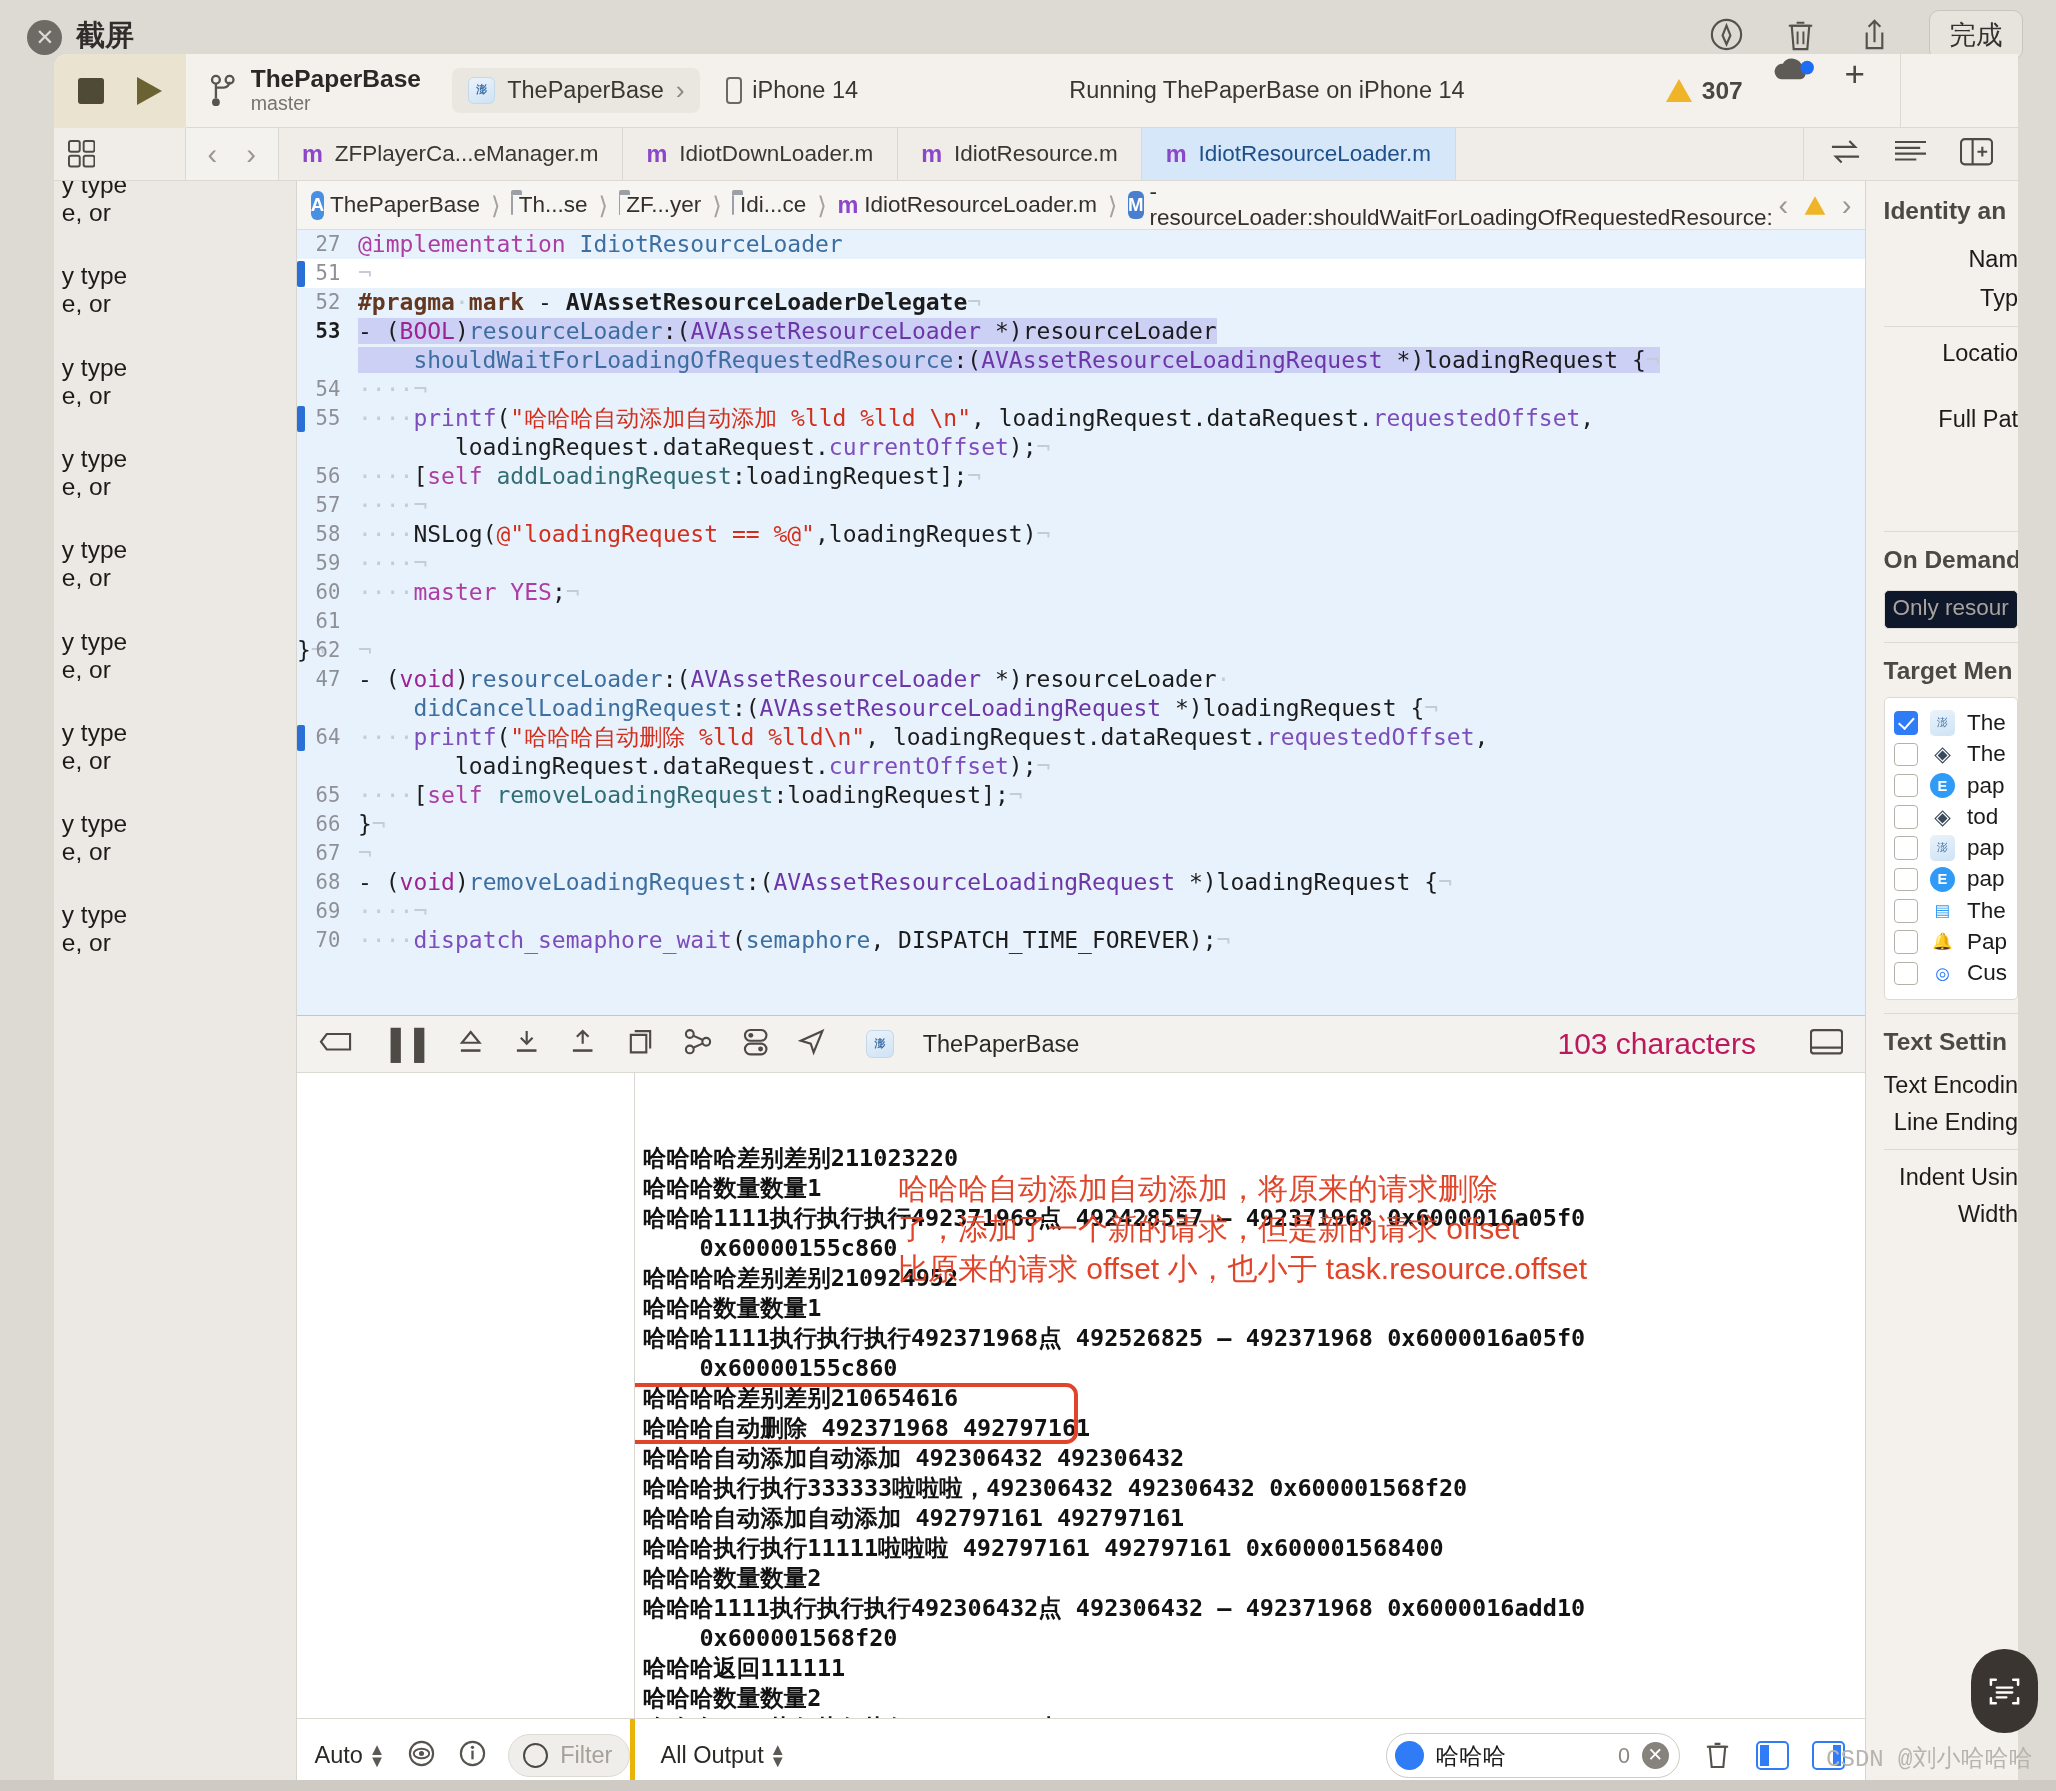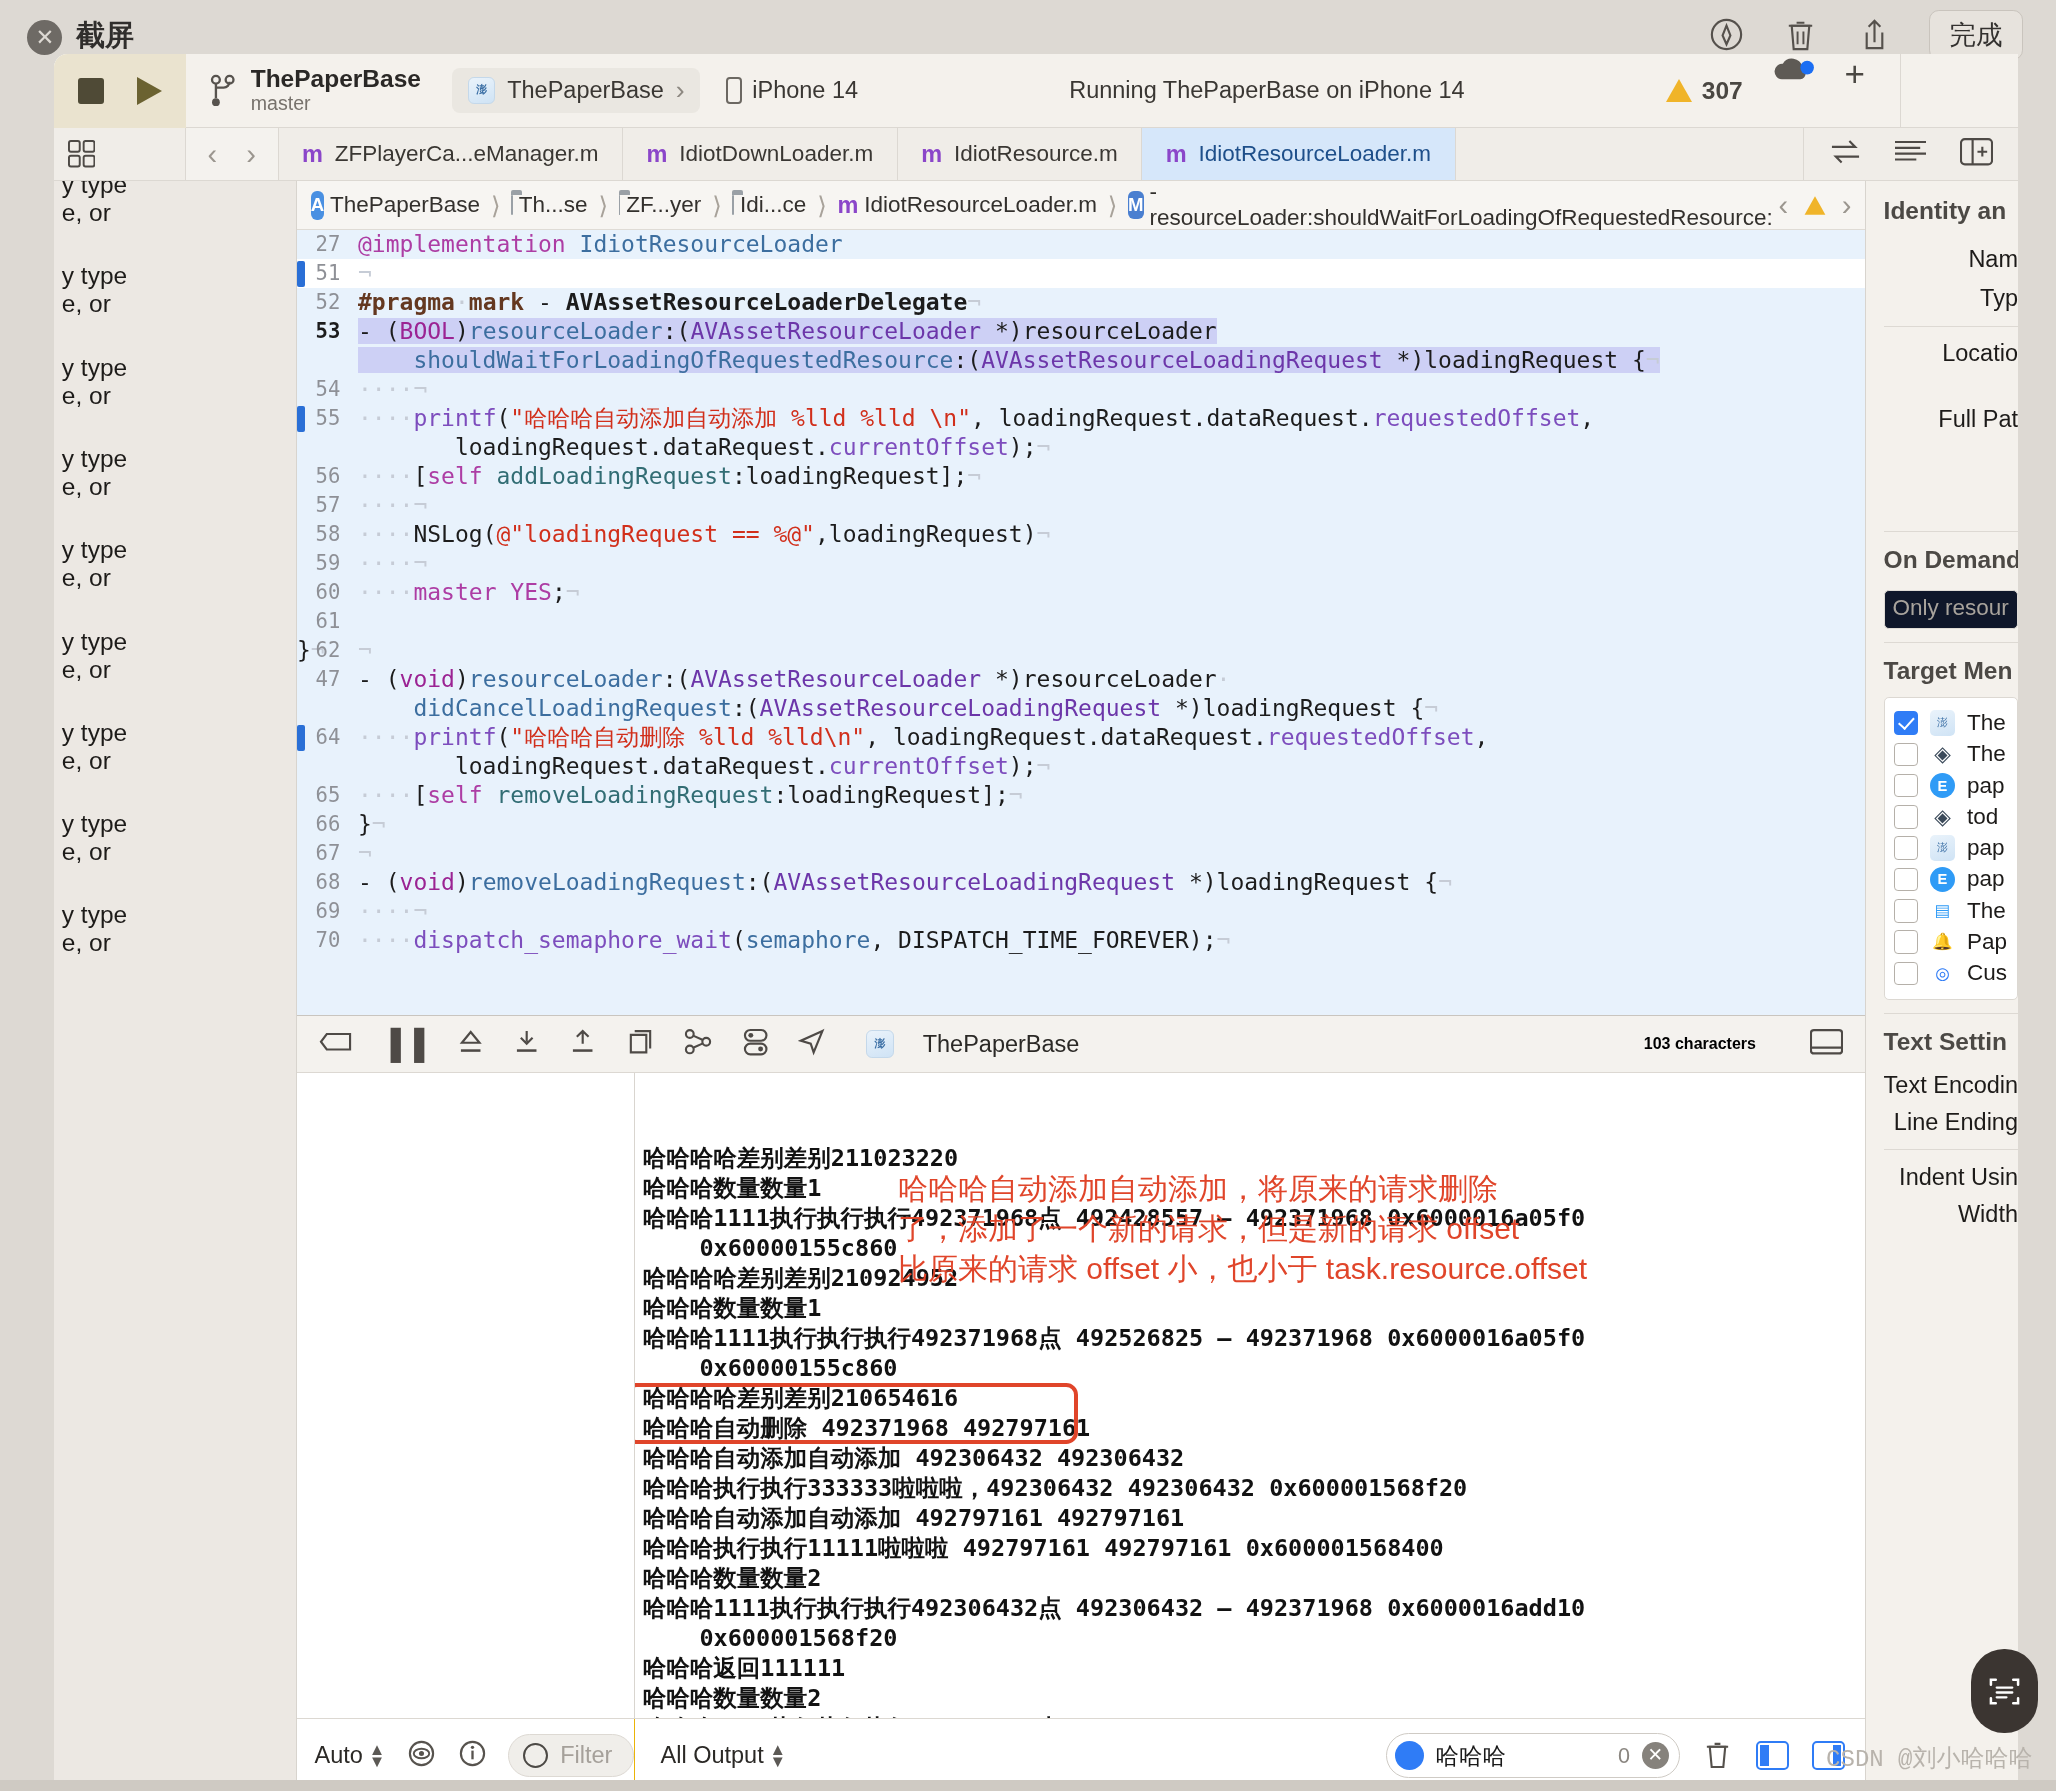--- a/index.html
+++ b/index.html
@@ -122,33 +122,33 @@
   .prop { color:#7d4dbd; }
   .pre  { color:#643820; }
   .plain{ color:#1c1c1c; }
   .ivis { color:#c6ccd6; }
 
   
   .console { position:absolute; left:243px; top:961px; width:1568px; height:777px; background:#fff;
              border-top:1px solid #c9c5bf; overflow:hidden;}
   .cbar { height:57px; background:#f4f2ee; border-bottom:1px solid #dcd8d2; display:flex;
           align-items:center; gap:29px; padding:0 21.6px; }
-  .cbar .chars { margin-left:auto; font-size:16px; color:#000000;font-weight:bold; }
+  .cbar .chars { margin-left:auto; font-size:30px; color:#be185d; }
   .cbody { position:absolute; left:0; top:57px; width:1568px; height:647px; display:flex; }
   .cvars { width:338px; border-right:1px solid #d9d5cf; background:#fff; }
   .cout { flex:1; position:relative; overflow:hidden; padding:9.8px 0 0 7.8px;
           font-family:"DejaVu Sans Mono", monospace; font-size:23.5px; line-height:30px;
           color:#121212; font-weight:700; white-space:pre; }
   .annot { position:absolute; color:#e0452a; font-family:"Liberation Sans", sans-serif;
            font-size:30px; font-weight:400; line-height:40px; white-space:pre; }
   .redbox { position:absolute; border:4.9px solid #e0452a; border-radius:11.8px; }
   .cfoot { position:absolute; left:0; bottom:0; width:1568px; height:74px; background:#fff;
            border-top:1px solid #dcd8d2; display:flex; align-items:center; }
   .foot-left { width:338px; display:flex; align-items:center; gap:21.6px; padding-left:17.6px;
-               border-right:1px solid #eab308; height:100%; }
+               border-right:5px solid #eab308; height:100%; }
   .autopop { font-size:23.5px; color:#2b2926; display:flex; align-items:center; gap:5.9px;}
   .stepper { font-size:16.7px; line-height:11.8px; color:#5c5955; display:flex; flex-direction:column;}
   .filterbox { flex:1; max-width:294px; height:43px; background:#f0eeea; border:1px solid #ddd9d3;
                border-radius:21.6px; display:flex; align-items:center; gap:11.8px; padding:0 13.7px;
                font-size:23.5px; color:#a5a09a; }
   .filt-ic { width:25.5px;height:25.5px;border:2.5px solid #4c4945;border-radius:50%; }
   .alloutput { font-size:23.5px; color:#2b2926; padding-left:25.5px; display:flex; align-items:center; gap:5.9px;}
   .foot-right { margin-left:auto; display:flex; align-items:center; gap:23.5px; padding-right:19.6px;}
   .searchbox { width:294px; height:45px; background:#fff; border:1px solid #cfcbc5; border-radius:22.5px;
                display:flex; align-items:center; gap:11.8px; padding:0 9.8px 0 7.8px; font-size:23.5px; color:#1a1a1a;}

